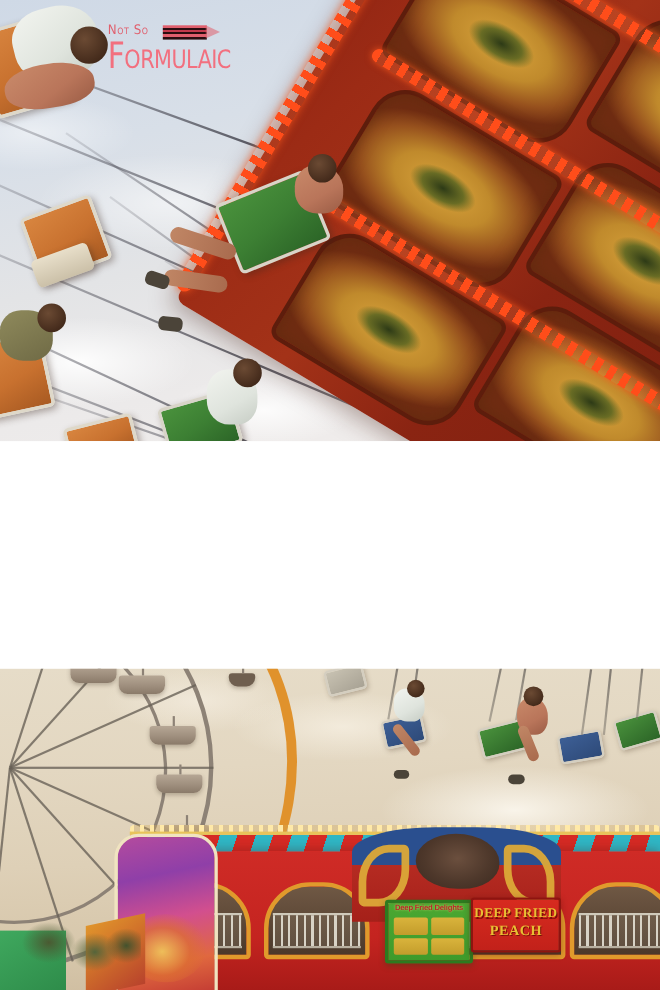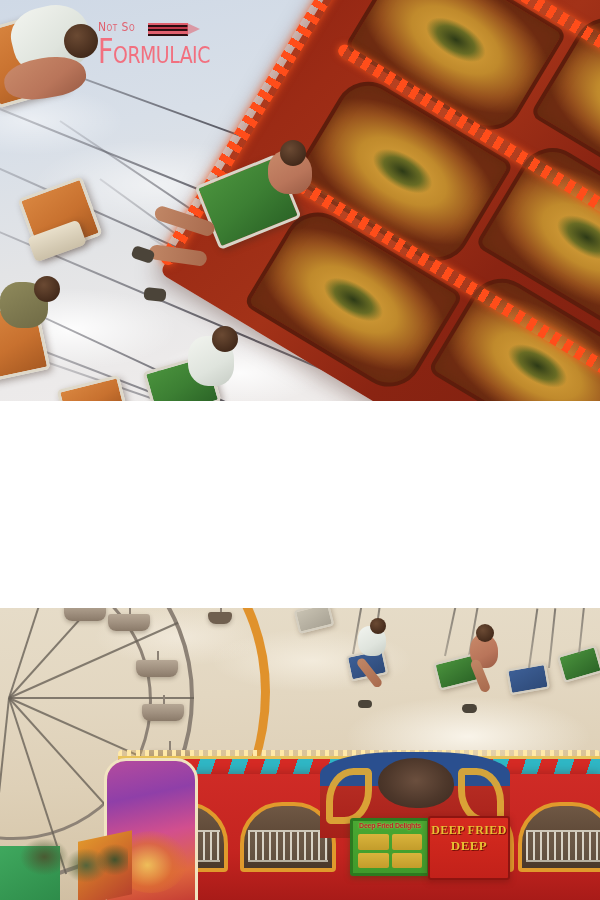--- a/index.html
+++ b/index.html
@@ -352,21 +352,21 @@
     grid-template-rows: 1fr 1fr;
     gap: 3px;
   }
   .sign-green-grid span {
     background: linear-gradient(to bottom, #d9b43c, #c39c2b);
     border-radius: 2px;
   }
   .sign-red {
     position: absolute;
     left: 428px; top: 816px;
-    width: 82px; height: 64px;
+    width: 82px; height: 50px;
     background: linear-gradient(to bottom, #d72b1f 0%, #c2211a 100%);
     border: 2px solid #8e1410;
     border-radius: 3px;
     box-shadow: 0 2px 6px rgba(90,20,12,.4);
     z-index: 6;
     padding-top: 5px;
     box-sizing: border-box;
   }
   .sign-red-l1, .sign-red-l2 {
     text-align: center;
@@ -681,21 +681,21 @@
     <div class="sign-green-grid">
       <span></span>
       <span></span>
       <span></span>
       <span></span>
     </div>
   </div>
 
   <div class="sign-red">
     <div class="sign-red-l1">DEEP FRIED</div>
-    <div class="sign-red-l2">DEEP</div>
+    <div class="sign-red-l2">PEACH</div>
   </div>
 
   <div class="panel-color pc1"></div>
   <div class="panel-color pc2"></div>
   <div class="panel-color pc3"></div>
   <div class="trees"></div>
 
   <div class="logo">
     <div class="logo-notso">Not So</div>
     <div class="logo-pencil">

